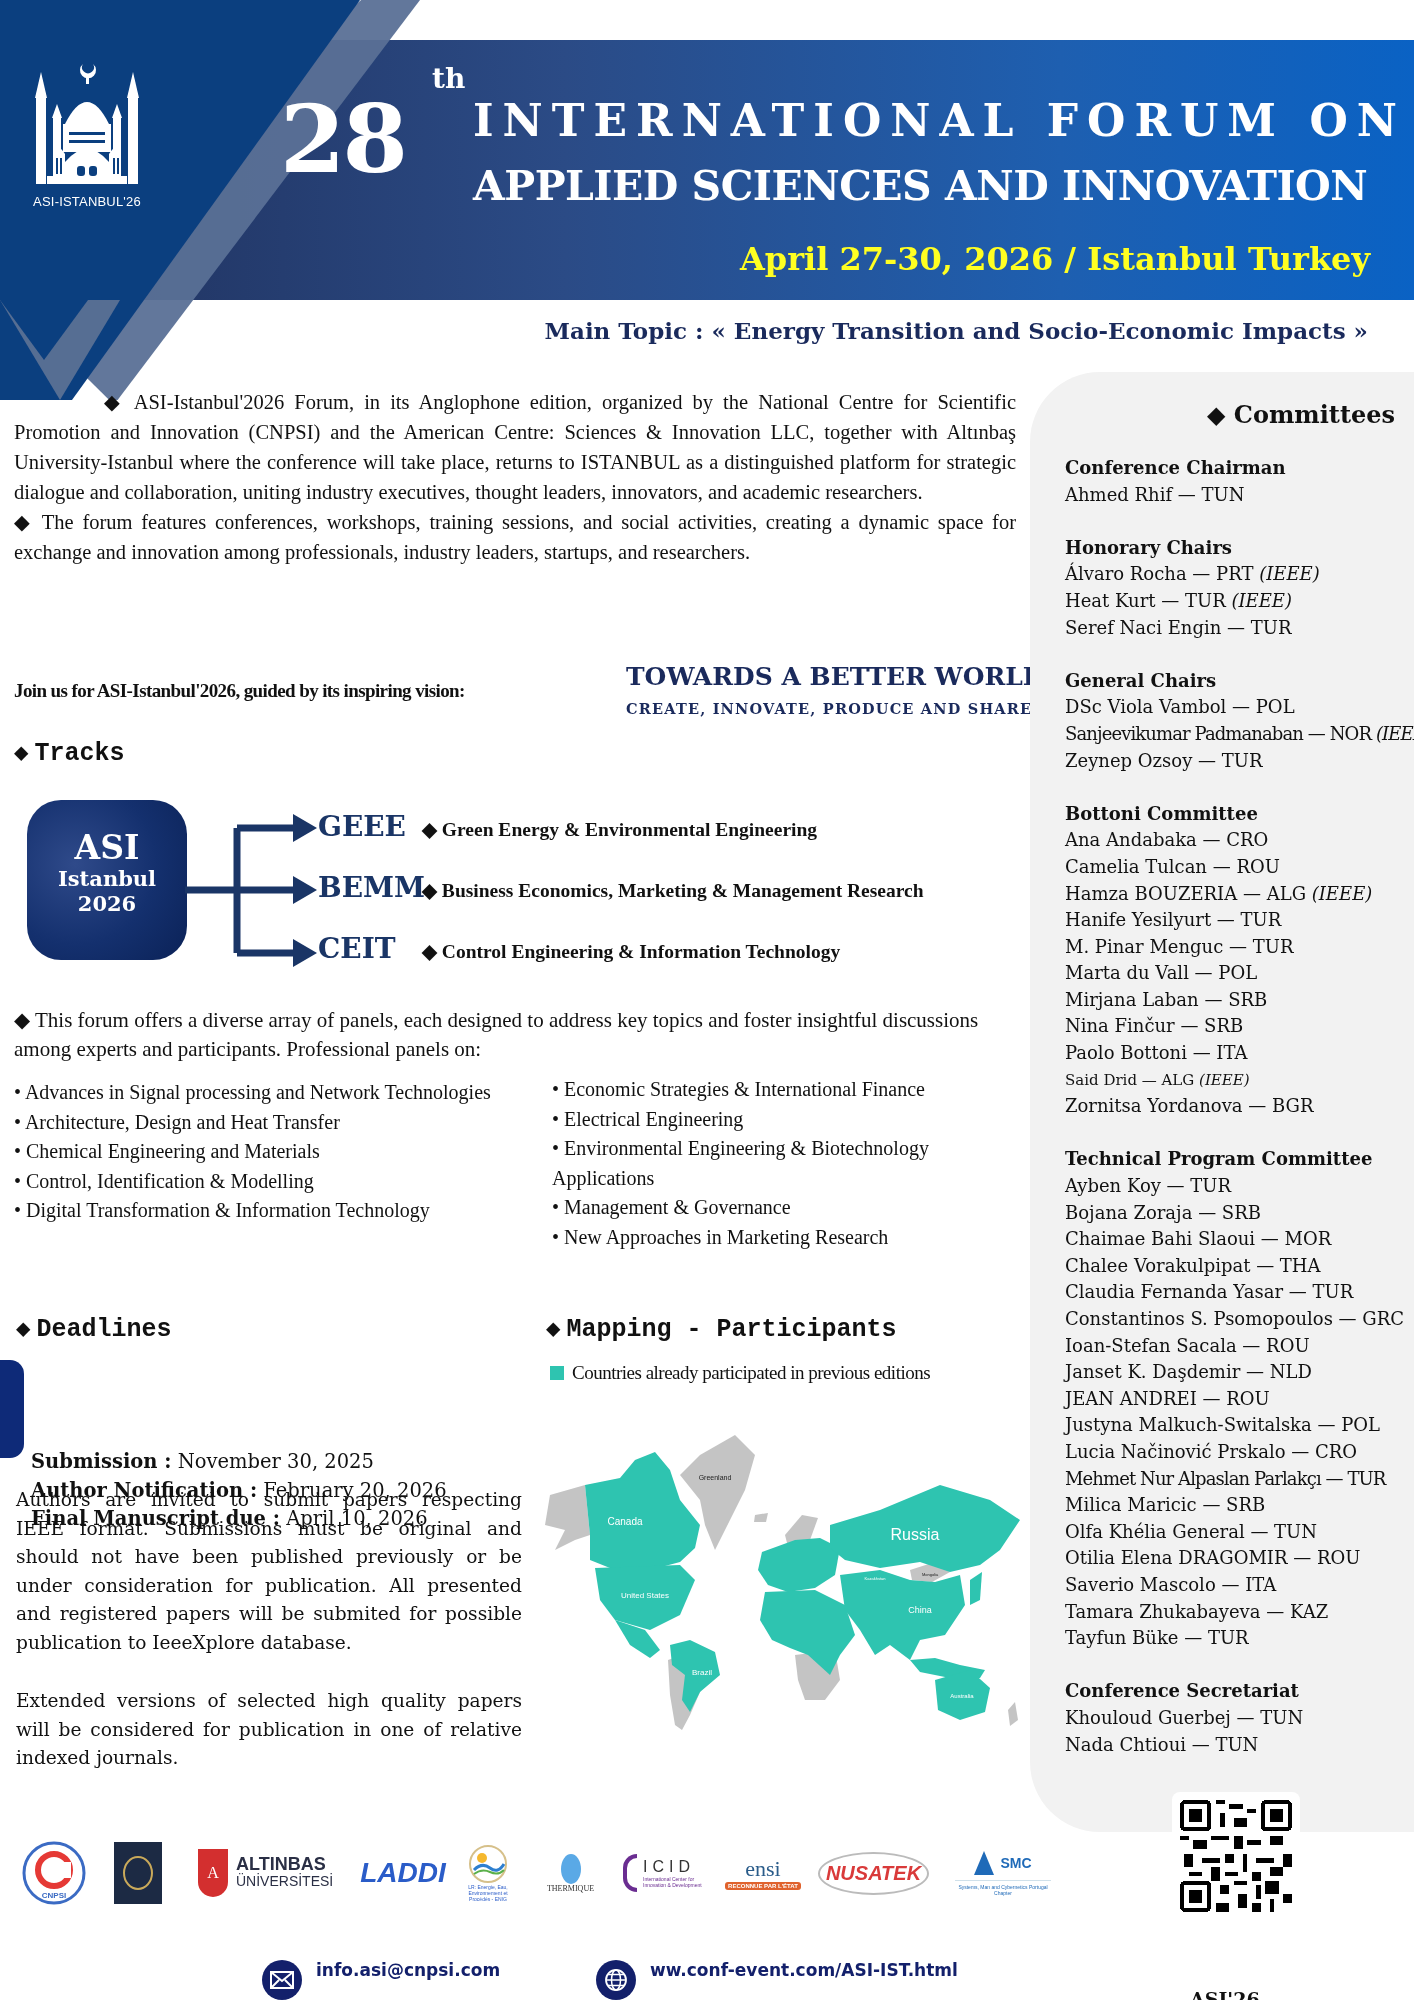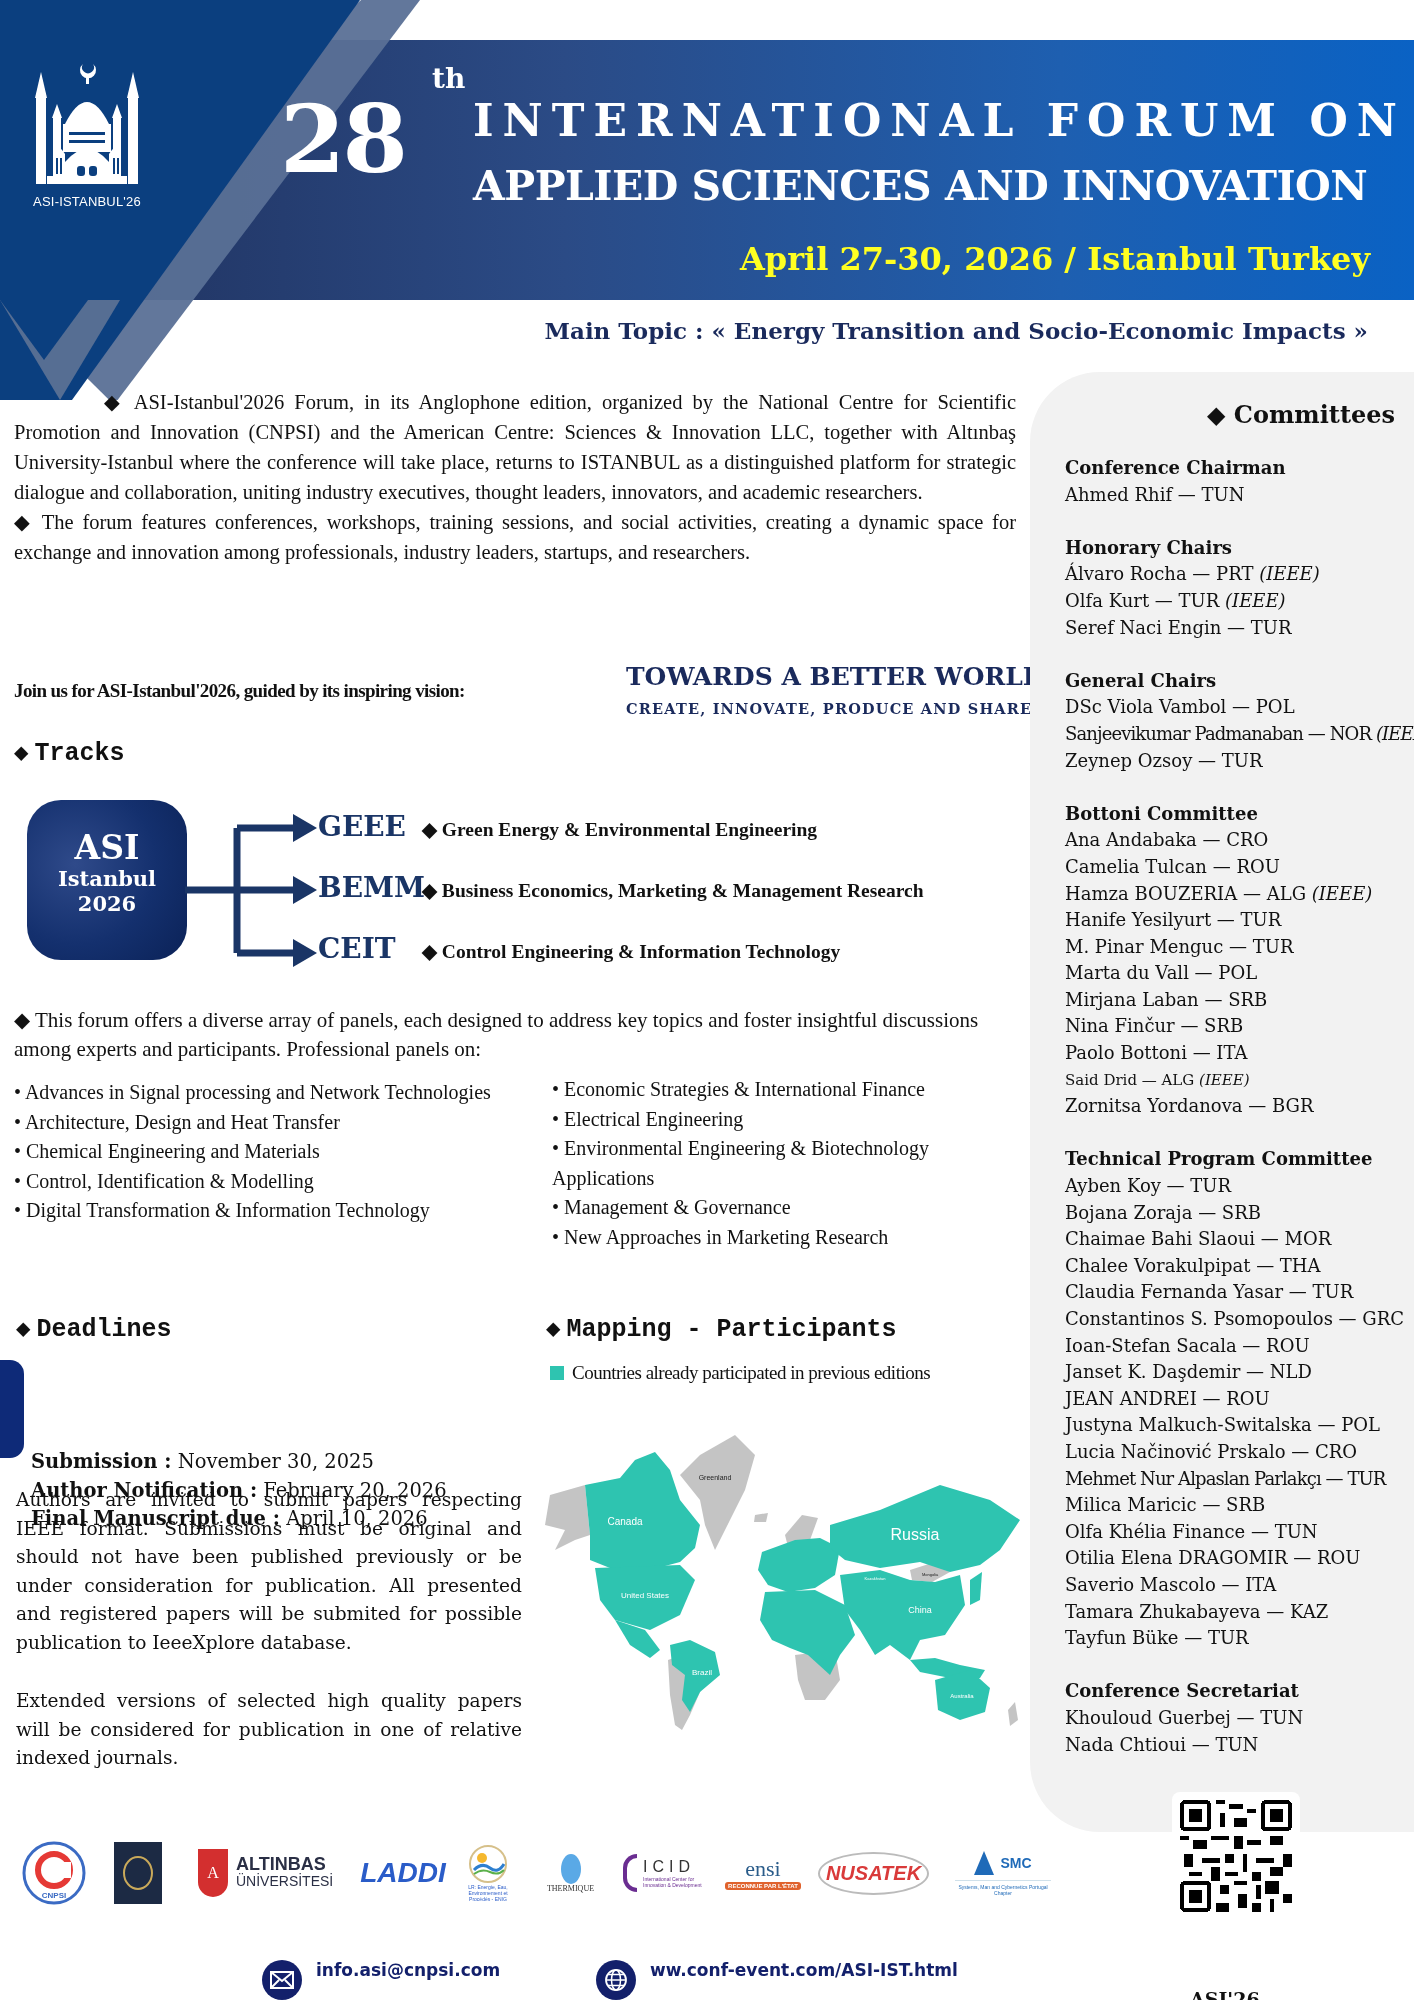--- a/index.html
+++ b/index.html
@@ -332,21 +332,21 @@
   <span class="dia">◆</span> <span>Committees</span>
 </div>
 <div class="comm-body" id="comm-body">
     <div class="comm-group">
       <div class="comm-head">Conference Chairman</div>
       <div class="comm-item"><span>Ahmed Rhif — TUN</span></div>
     </div>
     <div class="comm-group">
       <div class="comm-head">Honorary Chairs</div>
       <div class="comm-item"><span>Álvaro Rocha — PRT </span><i>(IEEE)</i></div>
-      <div class="comm-item"><span>Olfa Kurt — TUR </span><i>(IEEE)</i></div>
+      <div class="comm-item"><span>Heat Kurt — TUR </span><i>(IEEE)</i></div>
       <div class="comm-item"><span>Seref Naci Engin — TUR</span></div>
     </div>
     <div class="comm-group">
       <div class="comm-head">General Chairs</div>
       <div class="comm-item"><span>DSc Viola Vambol — POL</span></div>
       <div class="comm-item" style="letter-spacing: -0.9px;"><span>Sanjeevikumar Padmanaban — NOR </span><i>(IEEE)</i></div>
       <div class="comm-item"><span>Zeynep Ozsoy — TUR</span></div>
     </div>
     <div class="comm-group">
       <div class="comm-head">Bottoni Committee</div>
@@ -370,21 +370,21 @@
       <div class="comm-item"><span>Chalee Vorakulpipat — THA</span></div>
       <div class="comm-item"><span>Claudia Fernanda Yasar — TUR</span></div>
       <div class="comm-item"><span>Constantinos S. Psomopoulos — GRC</span></div>
       <div class="comm-item"><span>Ioan-Stefan Sacala — ROU</span></div>
       <div class="comm-item"><span>Janset K. Daşdemir — NLD</span></div>
       <div class="comm-item"><span>JEAN ANDREI — ROU</span></div>
       <div class="comm-item"><span>Justyna Malkuch-Switalska — POL</span></div>
       <div class="comm-item"><span>Lucia Načinović Prskalo — CRO</span></div>
       <div class="comm-item" style="letter-spacing: -0.9px;"><span>Mehmet Nur Alpaslan Parlakçı — TUR</span></div>
       <div class="comm-item"><span>Milica Maricic — SRB</span></div>
-      <div class="comm-item"><span>Olfa Khélia Finance — TUN</span></div>
+      <div class="comm-item"><span>Olfa Khélia General — TUN</span></div>
       <div class="comm-item"><span>Otilia Elena DRAGOMIR — ROU</span></div>
       <div class="comm-item"><span>Saverio Mascolo — ITA</span></div>
       <div class="comm-item"><span>Tamara Zhukabayeva — KAZ</span></div>
       <div class="comm-item"><span>Tayfun Büke — TUR</span></div>
     </div>
     <div class="comm-group">
       <div class="comm-head">Conference Secretariat</div>
       <div class="comm-item"><span>Khouloud Guerbej — TUN</span></div>
       <div class="comm-item"><span>Nada Chtioui — TUN</span></div>
     </div>

